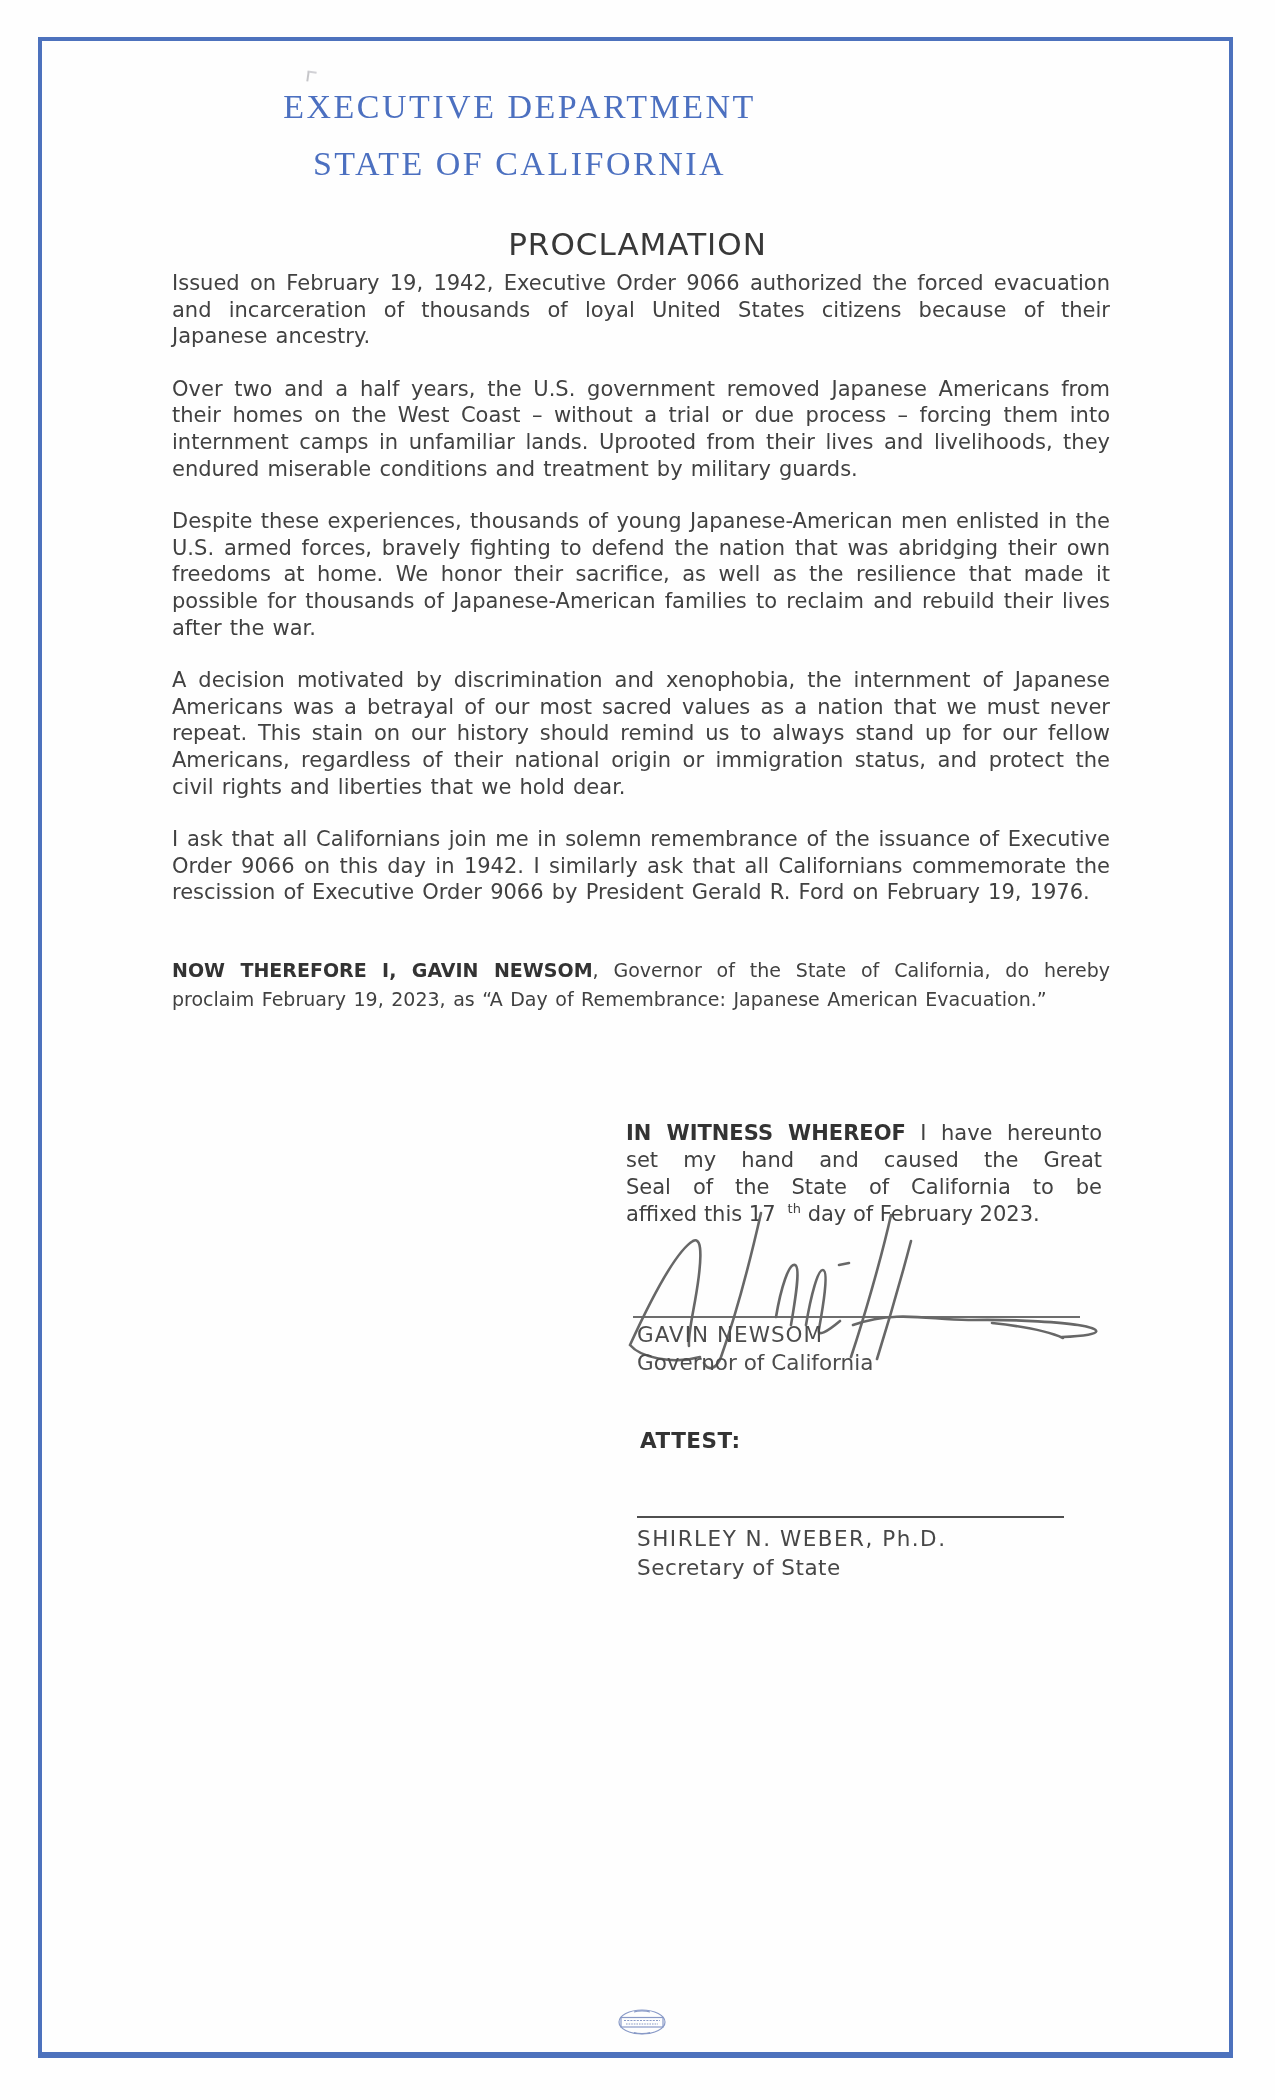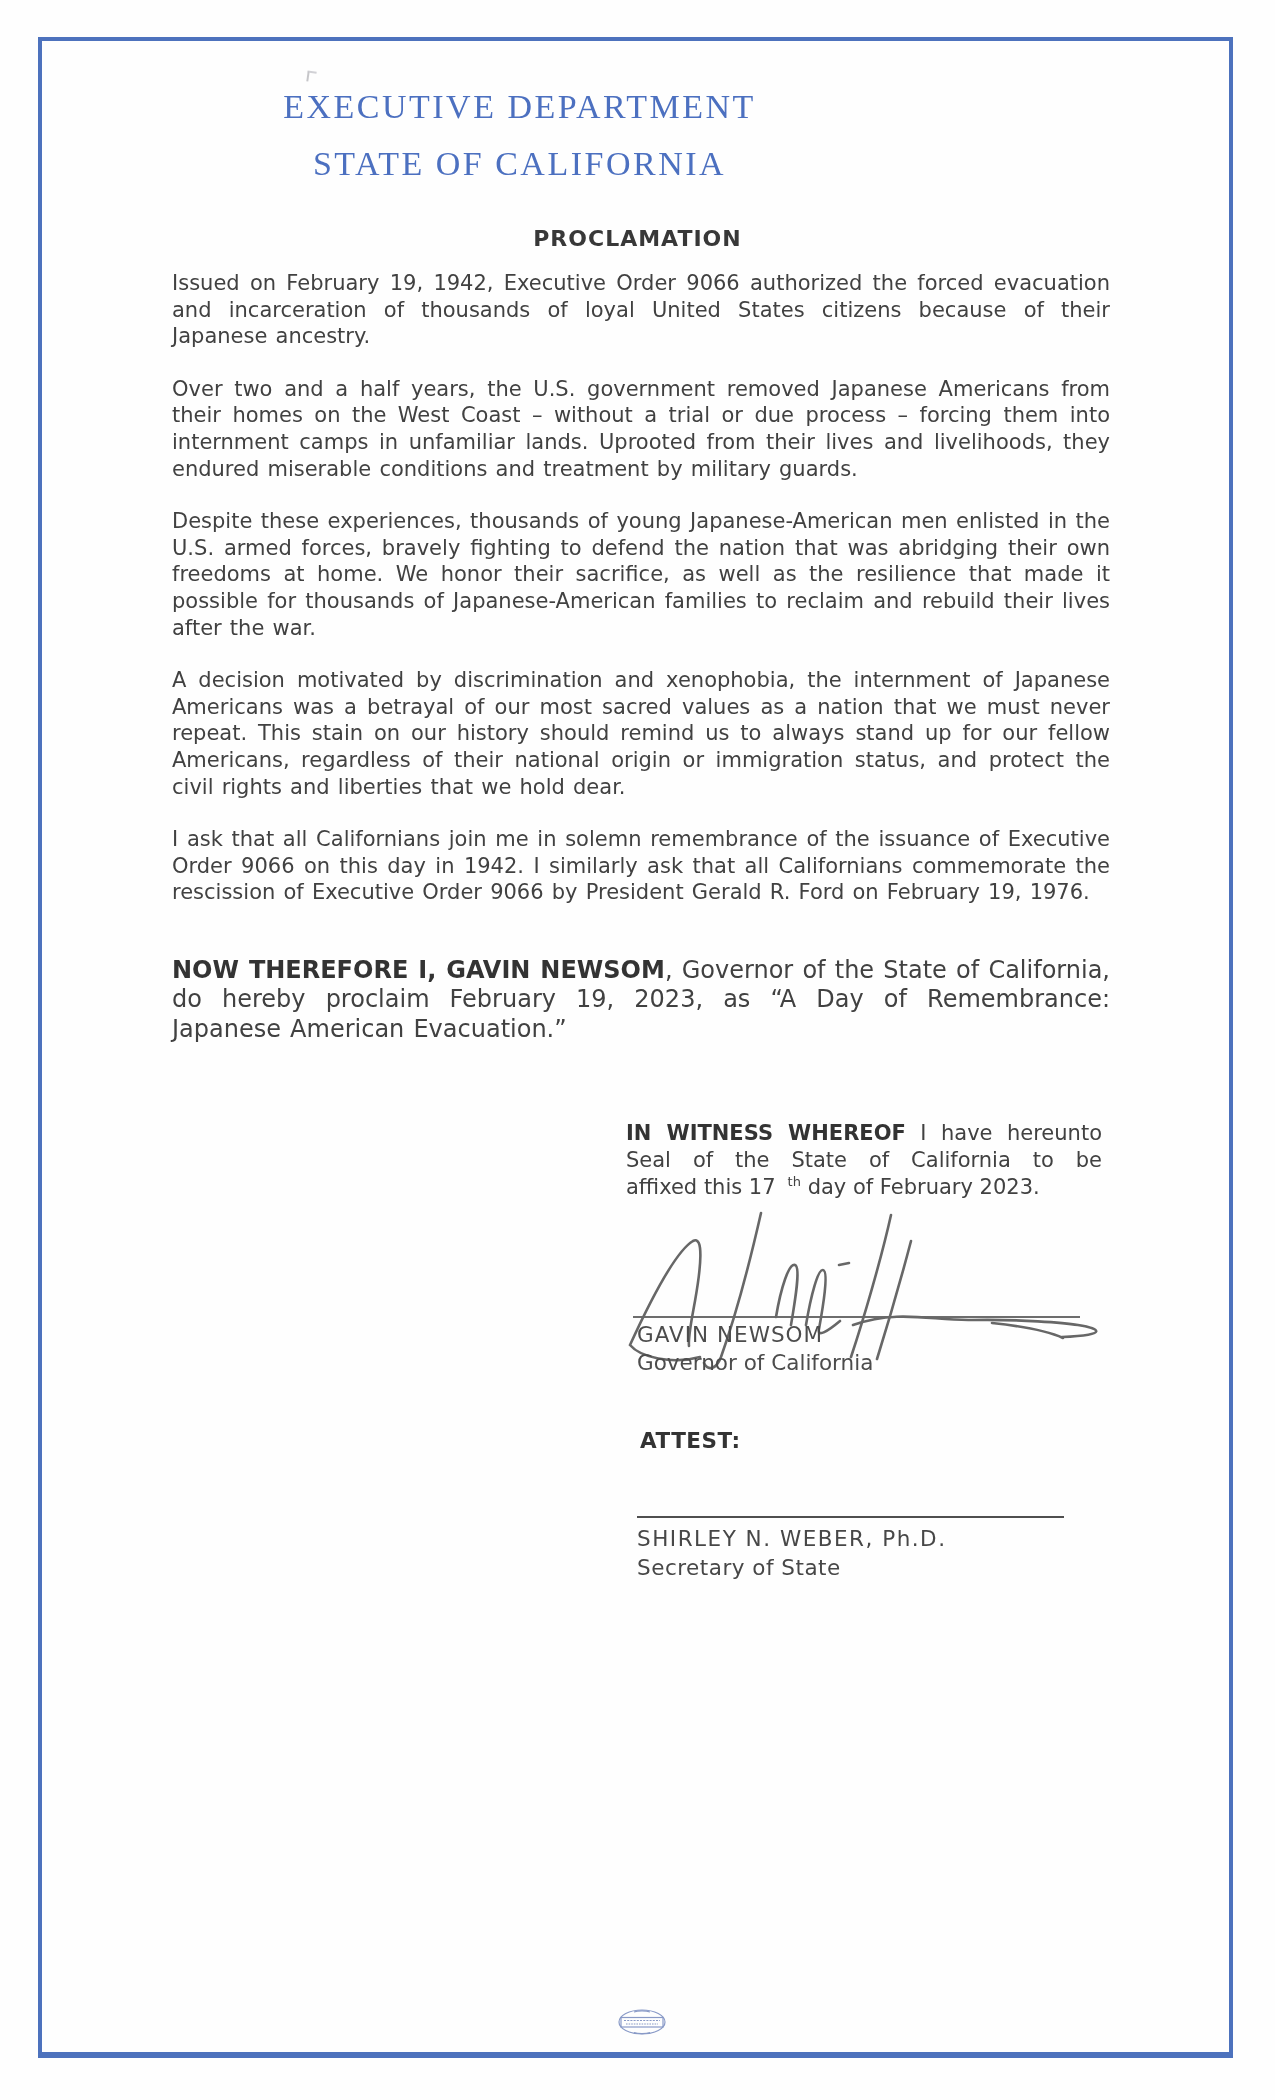--- a/index.html
+++ b/index.html
@@ -40,38 +40,38 @@
     letter-spacing: 2.5px;
     line-height: 57px;
     font-weight: normal;
   }
   .doc-title {
     position: absolute;
     left: 0; top: 226px;
     width: 1275px;
     margin: 0;
     text-align: center;
-    font-size: 22px;
-    font-weight: bold;
+    font-size: 31px;
+    font-weight: normal;
     letter-spacing: 1px;
     color: #383838;
   }
   .body-text {
     position: absolute;
     left: 172px; top: 270px;
     width: 938px;
     font-size: 21px;
     line-height: 26.6px;
     text-align: justify;
     word-spacing: 1.5px;
   }
   .para { margin: 0 0 26px 0; }
   .decree {
     margin-top: 50px;
-    font-size: 24px;
+    font-size: 19px;
     line-height: 29.5px;
   }
   .decree strong, .witness strong, .attest { color: #333333; }
   .witness {
     position: absolute;
     left: 610px; top: 1120px;
     width: 476px;
     font-size: 21px;
     line-height: 27px;
     margin-left: 16px;
@@ -154,20 +154,21 @@
     <p class="para">Issued on February 19, 1942, Executive Order 9066 authorized the forced evacuation and incarceration of thousands of loyal United States citizens because of their Japanese ancestry.</p>
     <p class="para">Over two and a half years, the U.S. government removed Japanese Americans from their homes on the West Coast – without a trial or due process – forcing them into internment camps in unfamiliar lands. Uprooted from their lives and livelihoods, they endured miserable conditions and treatment by military guards.</p>
     <p class="para">Despite these experiences, thousands of young Japanese-American men enlisted in the U.S. armed forces, bravely fighting to defend the nation that was abridging their own freedoms at home. We honor their sacrifice, as well as the resilience that made it possible for thousands of Japanese-American families to reclaim and rebuild their lives after the war.</p>
     <p class="para">A decision motivated by discrimination and xenophobia, the internment of Japanese Americans was a betrayal of our most sacred values as a nation that we must never repeat. This stain on our history should remind us to always stand up for our fellow Americans, regardless of their national origin or immigration status, and protect the civil rights and liberties that we hold dear.</p>
     <p class="para">I ask that all Californians join me in solemn remembrance of the issuance of Executive Order 9066 on this day in 1942. I similarly ask that all Californians commemorate the rescission of Executive Order 9066 by President Gerald R. Ford on February 19, 1976.</p>
     <p class="para decree"><strong>NOW THEREFORE I, GAVIN NEWSOM</strong><span>, Governor of the State of California, do hereby proclaim February 19, 2023, as “A Day of Remembrance: Japanese American Evacuation.”</span></p>
   </main>
 
   <section class="witness">
     <div class="w-line just"><strong>IN WITNESS WHEREOF</strong><span> I have hereunto</span></div>
+    <div class="w-line just">set my hand and caused the Great</div>
     <div class="w-line just">Seal of the State of California to be</div>
     <div class="w-line"><span>affixed this 17</span><sup>th</sup><span> day of February 2023.</span></div>
   </section>
 
   <svg class="signature-svg" viewBox="0 0 560 170" fill="none" xmlns="http://www.w3.org/2000/svg">
 
     <line x1="33" y1="112" x2="480" y2="112" stroke="#6d6d6d" stroke-width="2"></line>
 
     <g stroke="#676767" stroke-width="2.6" stroke-linecap="round" fill="none">
       <path d="M100,152 C72,160 40,152 30,140 C52,92 76,46 93,36 C104,30 101,62 95,96 C91,118 88,132 89,141"></path>

